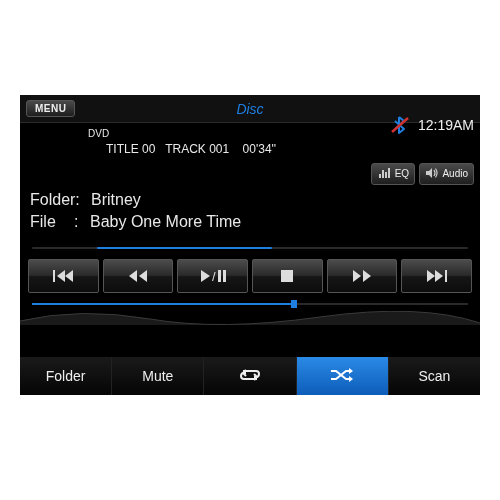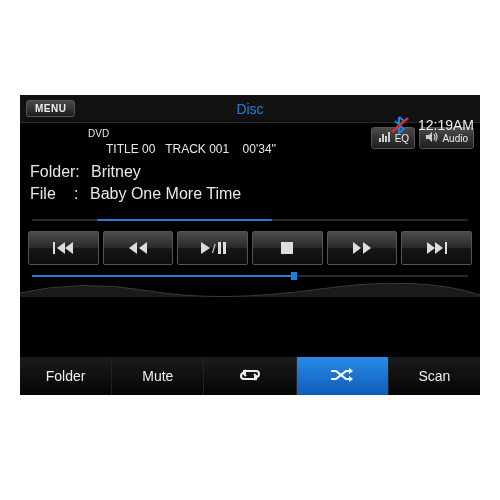--- a/index.html
+++ b/index.html
@@ -34,37 +34,39 @@
     letter-spacing: 0.5px;
     cursor: pointer;
   }
   .source-label {
     position: absolute;
     left: 0; right: 0;
     text-align: center;
     color: #1e7fe0;
     font-size: 14px;
     pointer-events: none;
+    font-style: italic;
   }
   .top-right {
     margin-left: auto;
     display: flex;
     align-items: center;
     gap: 8px;
     margin-top: 32px;
   }
   .clock { font-size: 14px; color: #eee; }
   .bt-icon svg { display:block; }
   
   .inforow {
     display: flex;
     align-items: flex-start;
     padding: 4px 6px 2px 6px;
     font-size: 11px;
     gap: 6px;
+    flex-direction: column;
   }
   .dvd-block { padding-left: 62px; line-height: 1.35; }
   .dvd-block .line1 { font-size: 10px; }
   .dvd-block .line2 { font-size: 12px; padding-left: 18px; }
   .side-btns { margin-left: auto; display: flex; gap: 4px; align-items: center; }
   .chip {
     background: linear-gradient(#4a4a4a,#1e1e1e);
     border: 1px solid #555;
     border-radius: 3px;
     height: 22px;

